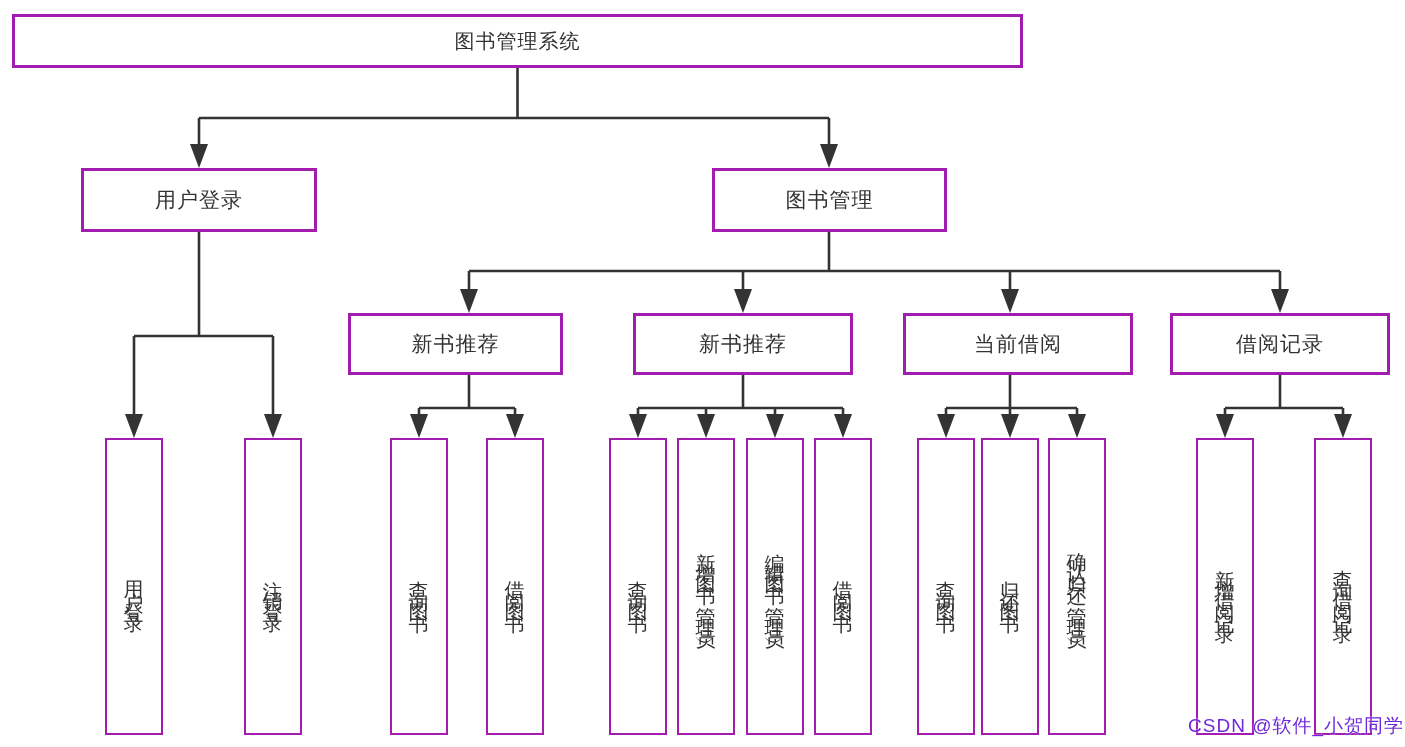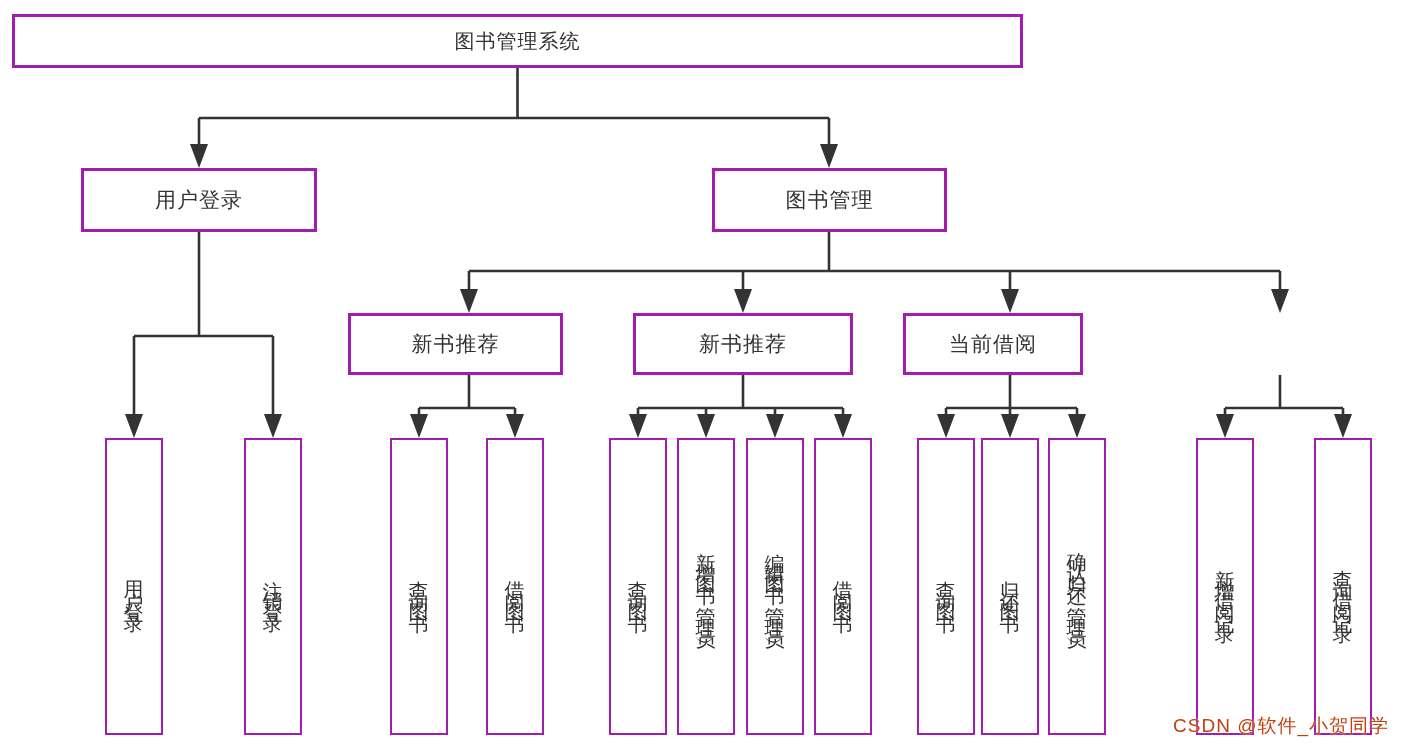--- a/index.html
+++ b/index.html
@@ -28,23 +28,23 @@
     top:438px;width:58px;height:297px;
     border-width:2.5px;
     writing-mode:vertical-rl;
     font-size:20px;
     letter-spacing:11px;
     line-height:1;
     display:flex;align-items:center;justify-content:center;
   }
   .watermark{
     position:absolute;
-    right:16px;bottom:8px;
+    right:1px;bottom:8px;
     font-size:19px;
-    color:#c2410c;
+    color:#6d28d9;
     letter-spacing:1px;
     text-shadow:0 0 2px #ffffff;
     white-space:nowrap;
     margin-left:48px;
   }
 </style>
 </head>
 <body>
 
 <div class="stage">
@@ -92,21 +92,22 @@
     </g>
   </svg>
 
   <div class="box root h-label">图书管理系统</div>
 
   <div class="box lvl2 h-label" style="left:81px;">用户登录</div>
   <div class="box lvl2 h-label" style="left:712px;width:235px;">图书管理</div>
 
   <div class="box lvl3 h-label" style="left:348px;width:215px;">新书推荐</div>
   <div class="box lvl3 h-label" style="left:633px;width:220px;">新书推荐</div>
-  <div class="box lvl3 h-label" style="left:903px;width:180px;">当前借阅</div>
+  <div class="box lvl3 h-label" style="left:903px;width:230px;">当前借阅</div>
+  <div class="box lvl3 h-label" style="left:1170px;width:220px;">借阅记录</div>
 
   <div class="box leaf" style="left:105px;">用户登录</div>
   <div class="box leaf" style="left:244px;">注销登录</div>
 
   <div class="box leaf" style="left:390px;">查询图书</div>
   <div class="box leaf" style="left:486px;">借阅图书</div>
 
   <div class="box leaf" style="left:609px;">查询图书</div>
   <div class="box leaf" style="left:677px;">新增图书（管理员）</div>
   <div class="box leaf" style="left:746px;">编辑图书（管理员）</div>

